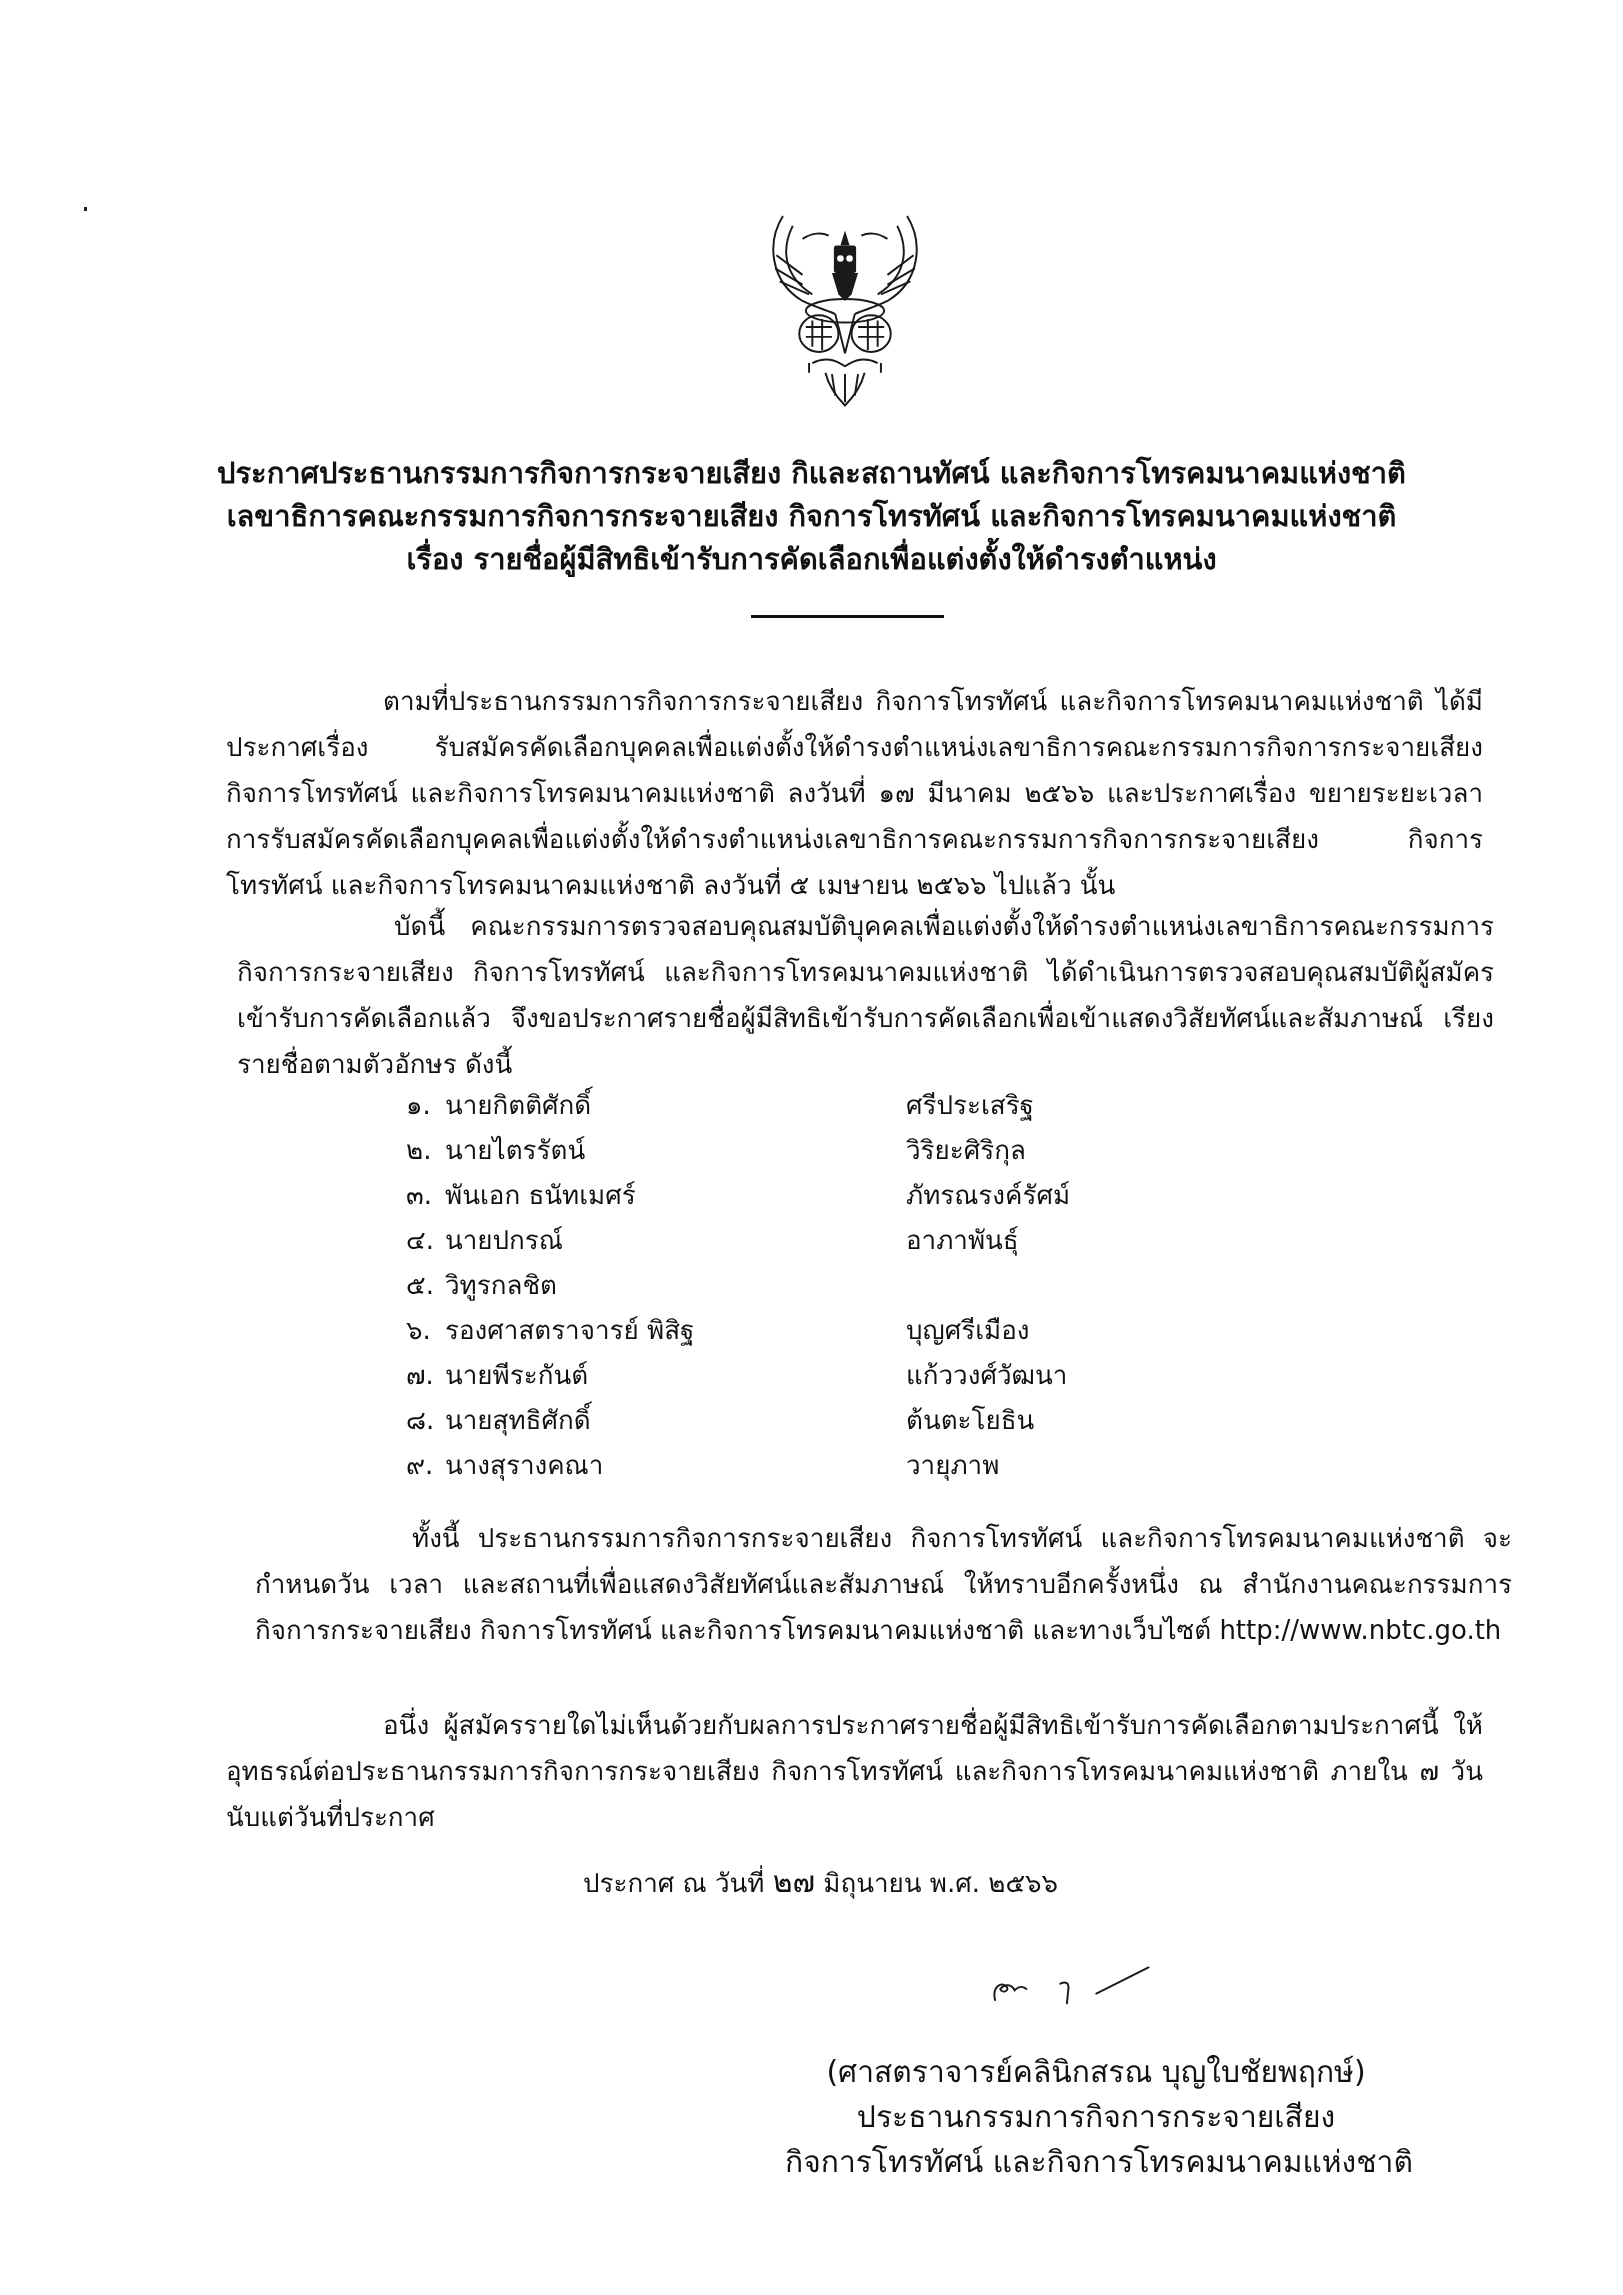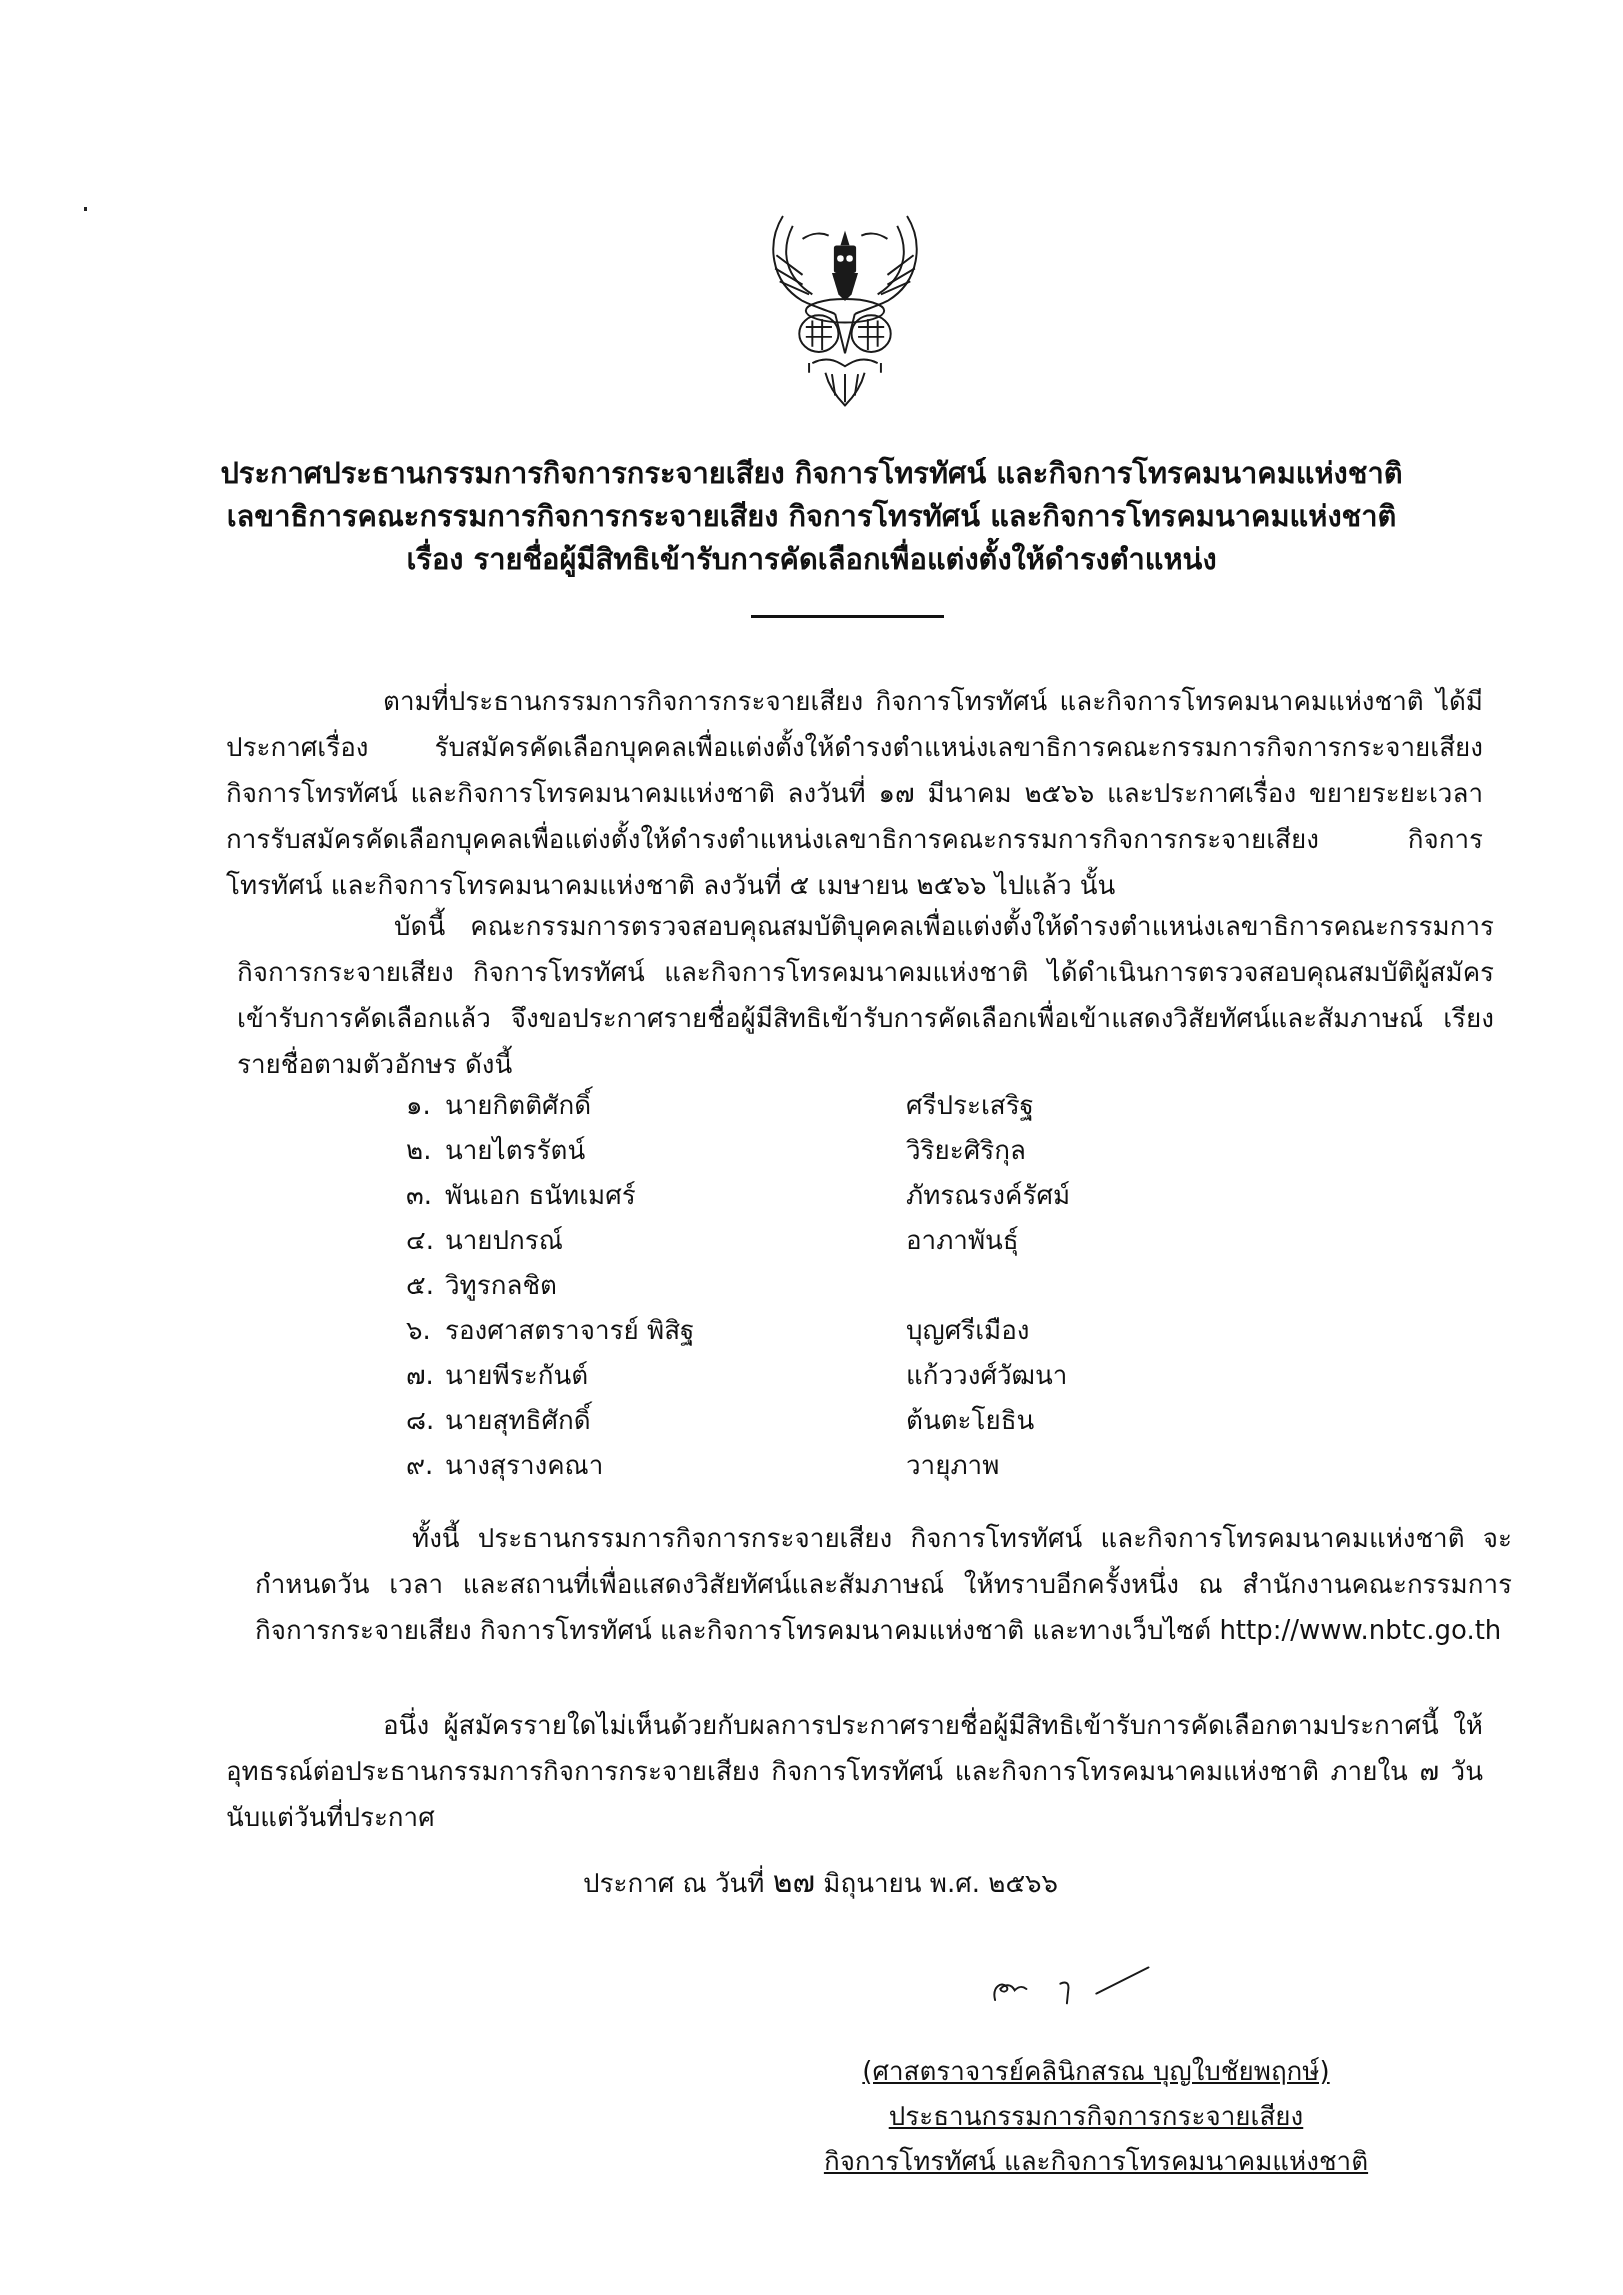--- a/index.html
+++ b/index.html
@@ -28,21 +28,21 @@
   .list-num { width: 39px; }
   .list-first { width: 461px; white-space: nowrap; }
   .list-last { white-space: nowrap; }
   .para-3 { top: 1515px; margin-left: 29px; }
   .para-4 { top: 1702px; }
   .dateline { position: absolute; left: 583px; top: 1859px; font-size: 26px; line-height: 46px; white-space: nowrap; }
   .dateline .hand-day { font-family: "DejaVu Serif", serif; font-weight: normal; font-size: 30px; }
   .sign { position: absolute; left: 982px; top: 1964px; width: 209px; height: 46px; }
   .signer {
     position: absolute; left: 785px; width: 622px; top: 2049px;
-    text-align: center; font-size: 26px; line-height: 45px; text-decoration: underline;
+    text-align: center; font-size: 30px; line-height: 45px;
   }
   .signer span { display: block; white-space: nowrap; }
   .artifact { position: absolute; background: #222; }
 </style>
 </head>
 <body>
 
 <div class="page">
 
   <svg class="emblem" viewBox="0 0 250 320">
@@ -73,21 +73,21 @@
       <path d="M145 190 H185 M145 205 H185 M160 178 V225 M175 180 V220"></path>
       <path d="M110 170 L125 230 L140 170"></path>
       <path d="M75 245 C 95 235, 110 240, 125 250 C 140 240, 155 235, 175 245"></path>
       <path d="M70 245 L70 260 M180 245 L180 260"></path>
       <path d="M95 260 C 100 280, 110 295, 125 310 C 140 295, 150 280, 155 260"></path>
       <path d="M105 262 L110 295 M125 262 L125 305 M145 262 L140 295"></path>
     </g>
   </svg>
 
   <div class="title-block">
-    <span class="title-line">ประกาศประธานกรรมการกิจการกระจายเสียง กิจการโทรทัศน์ และกิจการโทรคมนาคมแห่งชาติ</span>
+    <span class="title-line">ประกาศประธานกรรมการกิจการกระจายเสียง กิและสถานทัศน์ และกิจการโทรคมนาคมแห่งชาติ</span>
     <span class="title-line">เลขาธิการคณะกรรมการกิจการกระจายเสียง กิจการโทรทัศน์ และกิจการโทรคมนาคมแห่งชาติ</span>
     <span class="title-line">เรื่อง  รายชื่อผู้มีสิทธิเข้ารับการคัดเลือกเพื่อแต่งตั้งให้ดำรงตำแหน่ง</span>
   </div>
 
   <div class="divider"></div>
 
   <div class="para para-1"><span class="ind"></span><span>ตามที่ประธานกรรมการกิจการกระจายเสียง กิจการโทรทัศน์ และกิจการโทรคมนาคมแห่งชาติ ได้มีประกาศเรื่อง รับสมัครคัดเลือกบุคคลเพื่อแต่งตั้งให้ดำรงตำแหน่งเลขาธิการคณะกรรมการกิจการกระจายเสียง กิจการโทรทัศน์ และกิจการโทรคมนาคมแห่งชาติ ลงวันที่ ๑๗ มีนาคม ๒๕๖๖ และประกาศเรื่อง ขยายระยะเวลาการรับสมัครคัดเลือกบุคคลเพื่อแต่งตั้งให้ดำรงตำแหน่งเลขาธิการคณะกรรมการกิจการกระจายเสียง กิจการโทรทัศน์ และกิจการโทรคมนาคมแห่งชาติ ลงวันที่ ๕ เมษายน ๒๕๖๖ ไปแล้ว  นั้น</span></div>
 
   <div class="para para-2"><span class="ind"></span><span>บัดนี้ คณะกรรมการตรวจสอบคุณสมบัติบุคคลเพื่อแต่งตั้งให้ดำรงตำแหน่งเลขาธิการคณะกรรมการกิจการกระจายเสียง กิจการโทรทัศน์ และกิจการโทรคมนาคมแห่งชาติ ได้ดำเนินการตรวจสอบคุณสมบัติผู้สมัครเข้ารับการคัดเลือกแล้ว จึงขอประกาศรายชื่อผู้มีสิทธิเข้ารับการคัดเลือกเพื่อเข้าแสดงวิสัยทัศน์และสัมภาษณ์ เรียงรายชื่อตามตัวอักษร ดังนี้</span></div>
 

